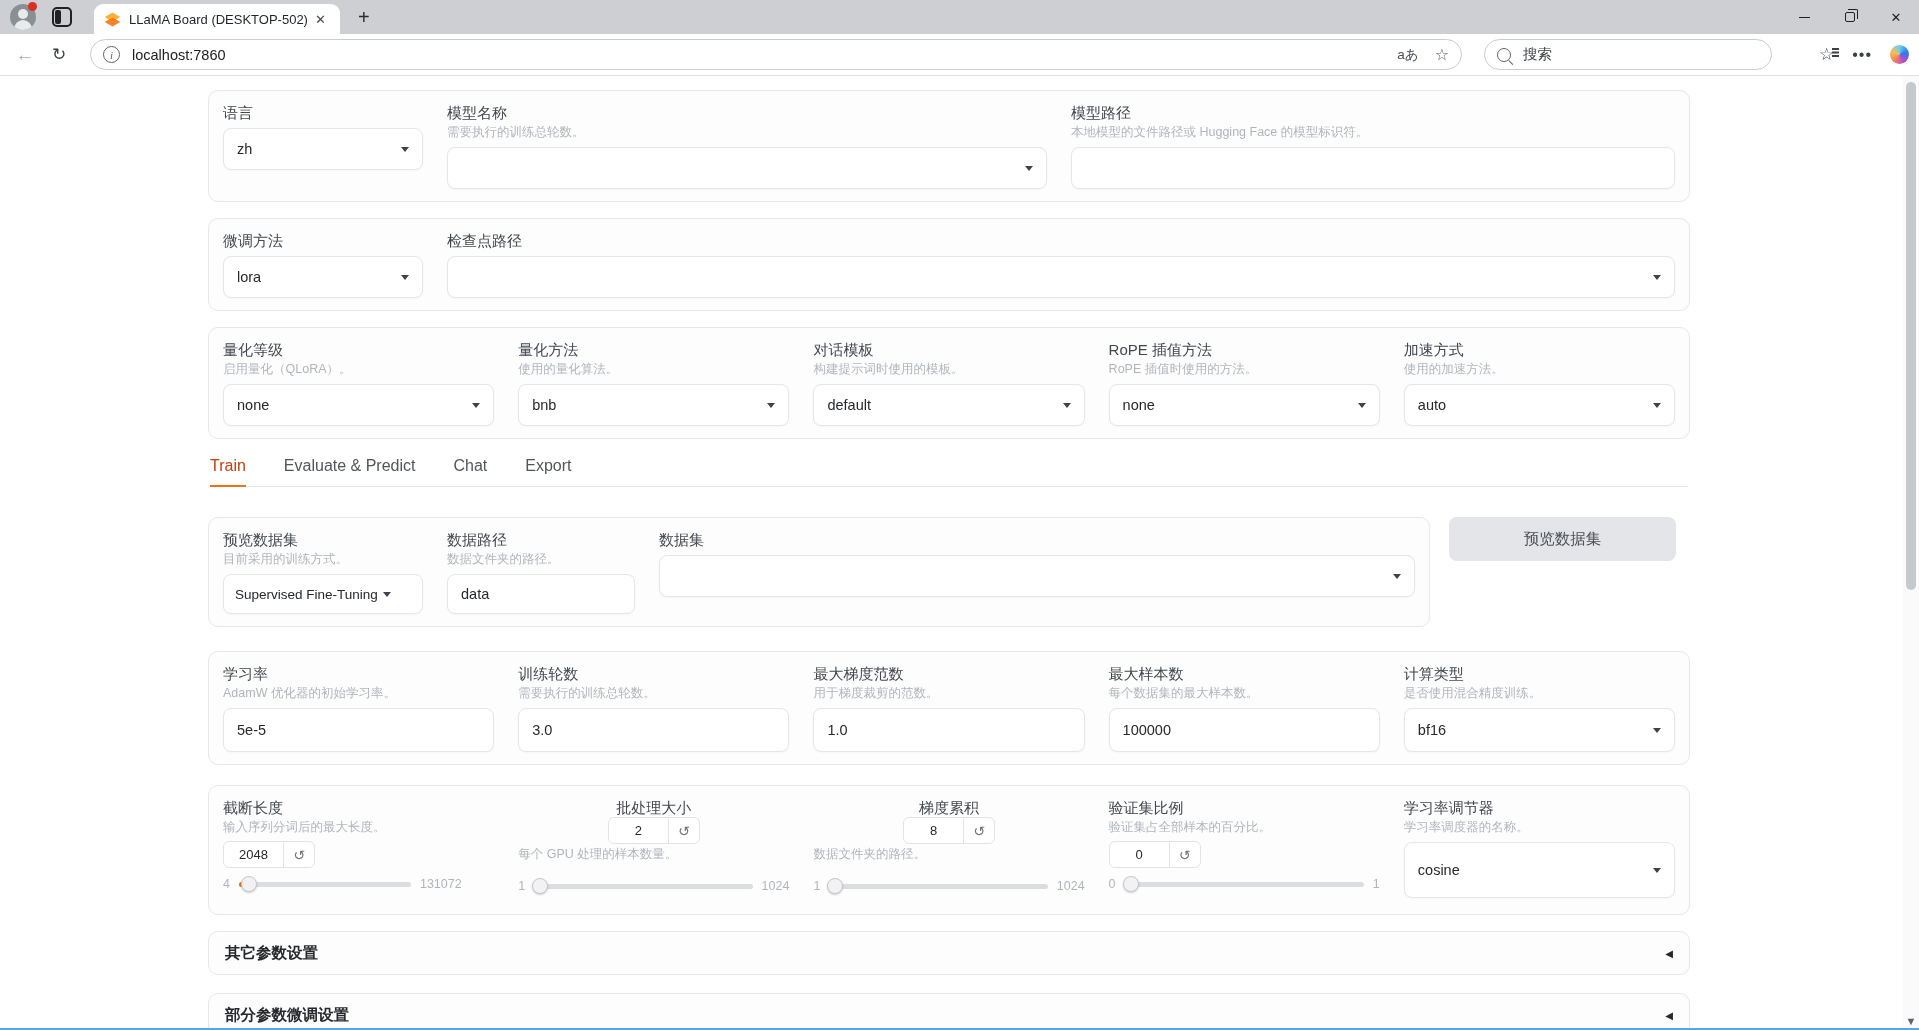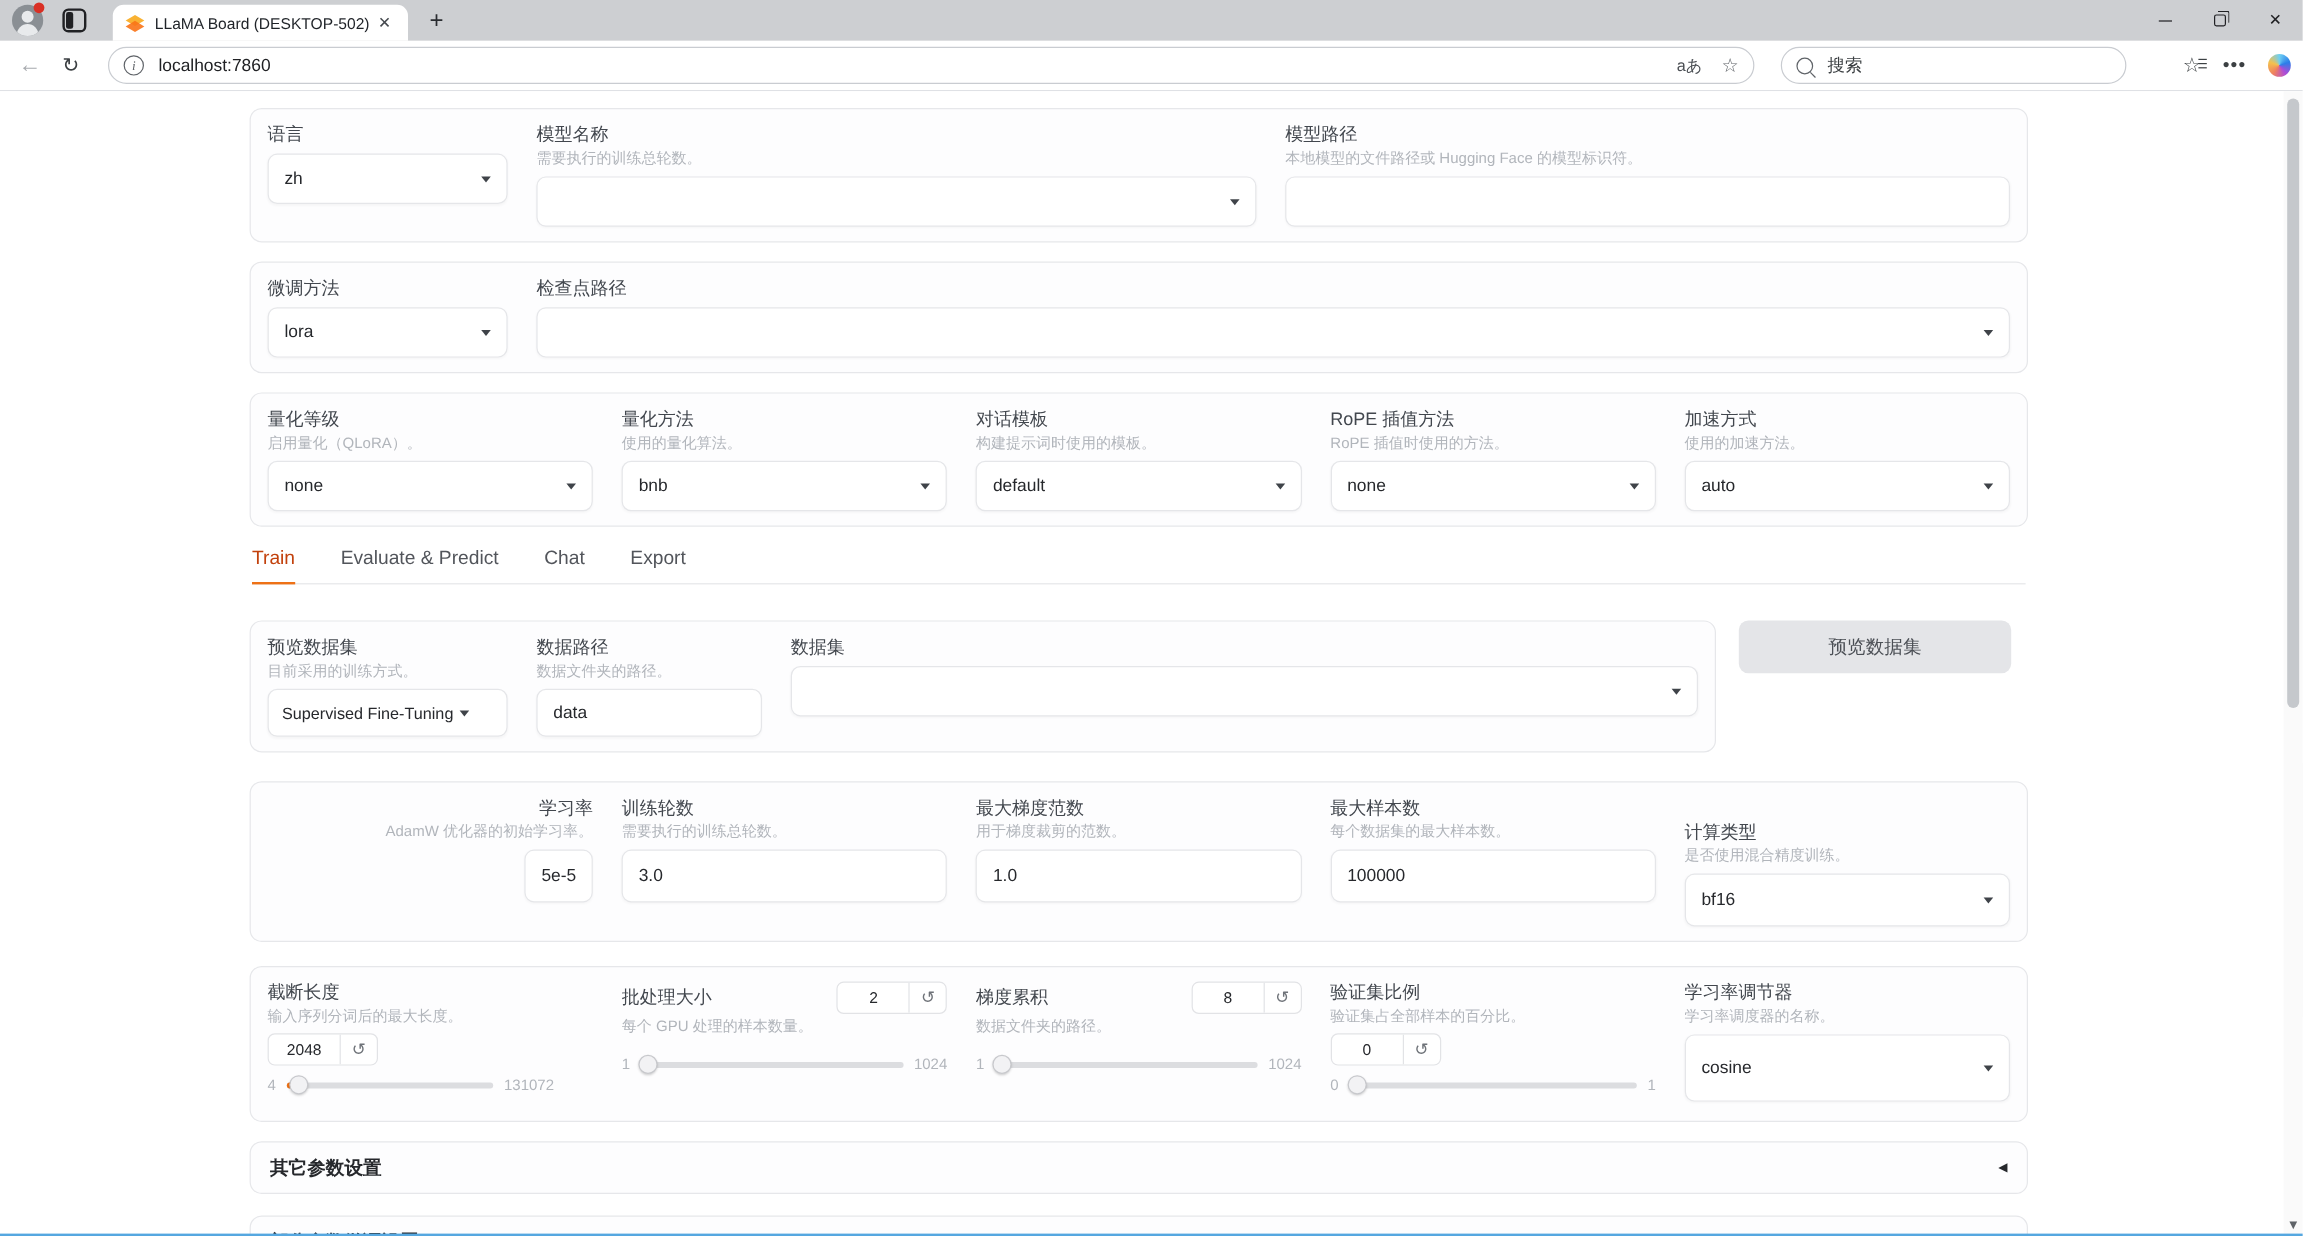--- a/index.html
+++ b/index.html
@@ -73,21 +73,21 @@
 
   .rowA { display:flex; align-items:flex-start; }
   .btn-secondary { width:227px; height:44px; background:#e4e5e8; border-radius:8px; margin-left:19px;
     display:flex; align-items:center; justify-content:center; font-size:15.5px; color:#4b4f55; }
 
   .numgroup { display:flex; align-items:stretch; width:92px; height:27px; border:1px solid #e2e3e6; border-radius:6px;
     background:#fff; overflow:hidden; flex:0 0 auto; }
   .numval { flex:1; display:flex; align-items:center; justify-content:center; font-size:13px; color:#26282c; }
   .numreset { width:31px; border-left:1px solid #e2e3e6; display:flex; align-items:center; justify-content:center;
     font-size:14px; color:#6f7379; }
-  .hdr-row { display:flex; align-items:center; justify-content:space-between; }
+  .hdr-row { display:flex; align-items:center; justify-content:space-between;flex-direction:column; }
   .slider-row { display:flex; align-items:center; gap:9px; }
   .smin,.smax { font-size:12.5px; color:#b1b5bb; }
   .strack { flex:1; height:5px; background:#dcdde0; border-radius:3px; position:relative; }
   .sfill { position:absolute; left:0; top:0; height:5px; background:#ee7116; border-radius:3px; }
   .shandle { position:absolute; top:-6px; width:16px; height:16px; border-radius:50%; background:#f2f2f4;
     border:1px solid #c7c8cc; box-shadow:0 1px 2px rgba(0,0,0,0.18); }
 
   .accordion { border:1px solid #e6e7ea; border-radius:10px; background:#fdfdfe; height:44px;
     display:flex; align-items:center; padding:0 16px; justify-content:space-between; }
   .acc-label { font-size:15.5px; color:#26282c; font-weight:700; }
@@ -269,21 +269,21 @@
         <div class="gctrl">
           <span></span>
           <span class="caret"></span>
         </div>
       </div>
     </div>
     <div class="btn-secondary">预览数据集</div>
   </div>
 
   <div class="gbox" style="margin-bottom:20px;">
-    <div class="gcol" style="flex:1;align-items:flex-end;">
+    <div class="gcol" style="flex:1;">
       <span class="glabel">学习率</span>
       <span class="ginfo">AdamW 优化器的初始学习率。</span>
       <div class="gctrl" style="height:44px;">
         <span>5e-5</span>
       </div>
     </div>
     <div class="gcol" style="flex:1;">
       <span class="glabel">训练轮数</span>
       <span class="ginfo">需要执行的训练总轮数。</span>
       <div class="gctrl" style="height:44px;">
@@ -297,21 +297,21 @@
         <span>1.0</span>
       </div>
     </div>
     <div class="gcol" style="flex:1;">
       <span class="glabel">最大样本数</span>
       <span class="ginfo">每个数据集的最大样本数。</span>
       <div class="gctrl" style="height:44px;">
         <span>100000</span>
       </div>
     </div>
-    <div class="gcol" style="flex:1;margin-top:20px;">
+    <div class="gcol" style="flex:1;">
       <span class="glabel">计算类型</span>
       <span class="ginfo">是否使用混合精度训练。</span>
       <div class="gctrl" style="height:44px;">
         <span>bf16</span>
         <span class="caret"></span>
       </div>
     </div>
   </div>
 
   <div class="gbox" style="margin-bottom:16px; padding:12px 14px 16px 14px;">

